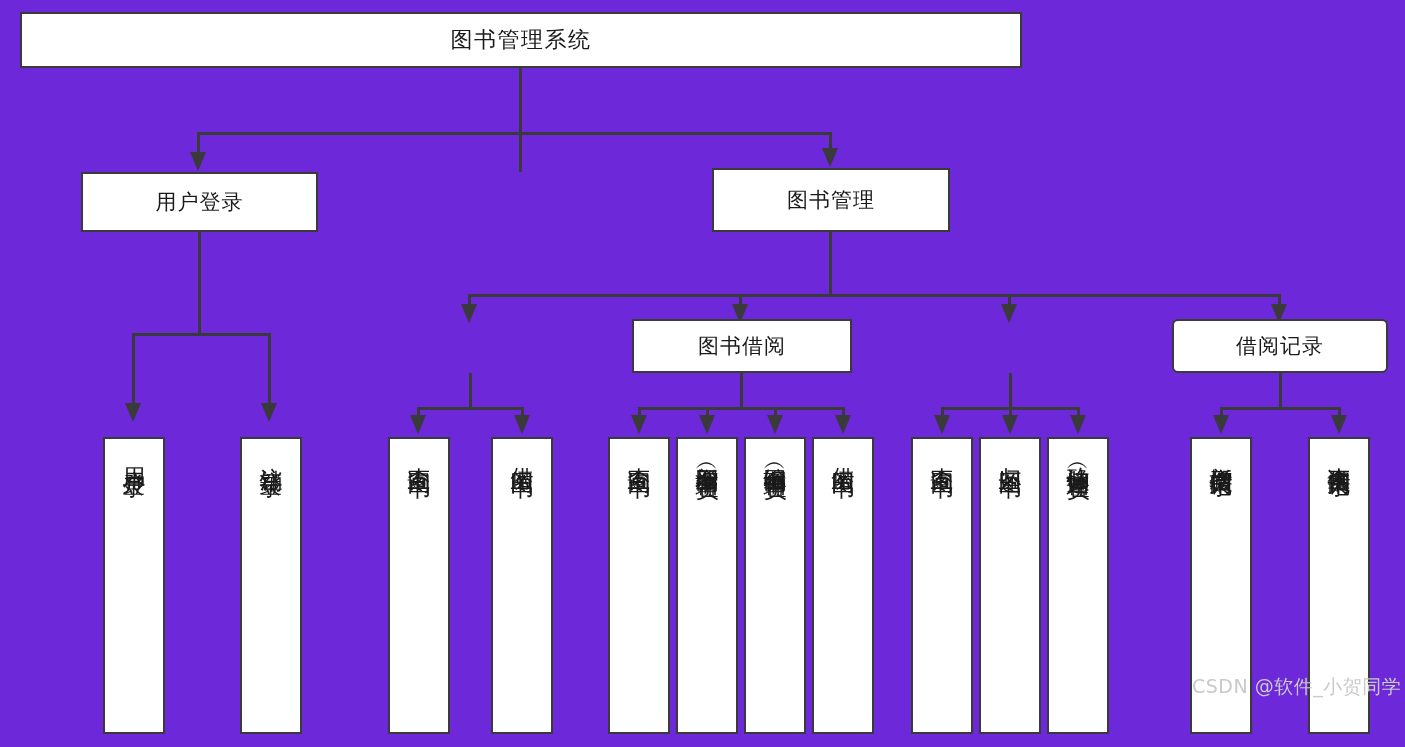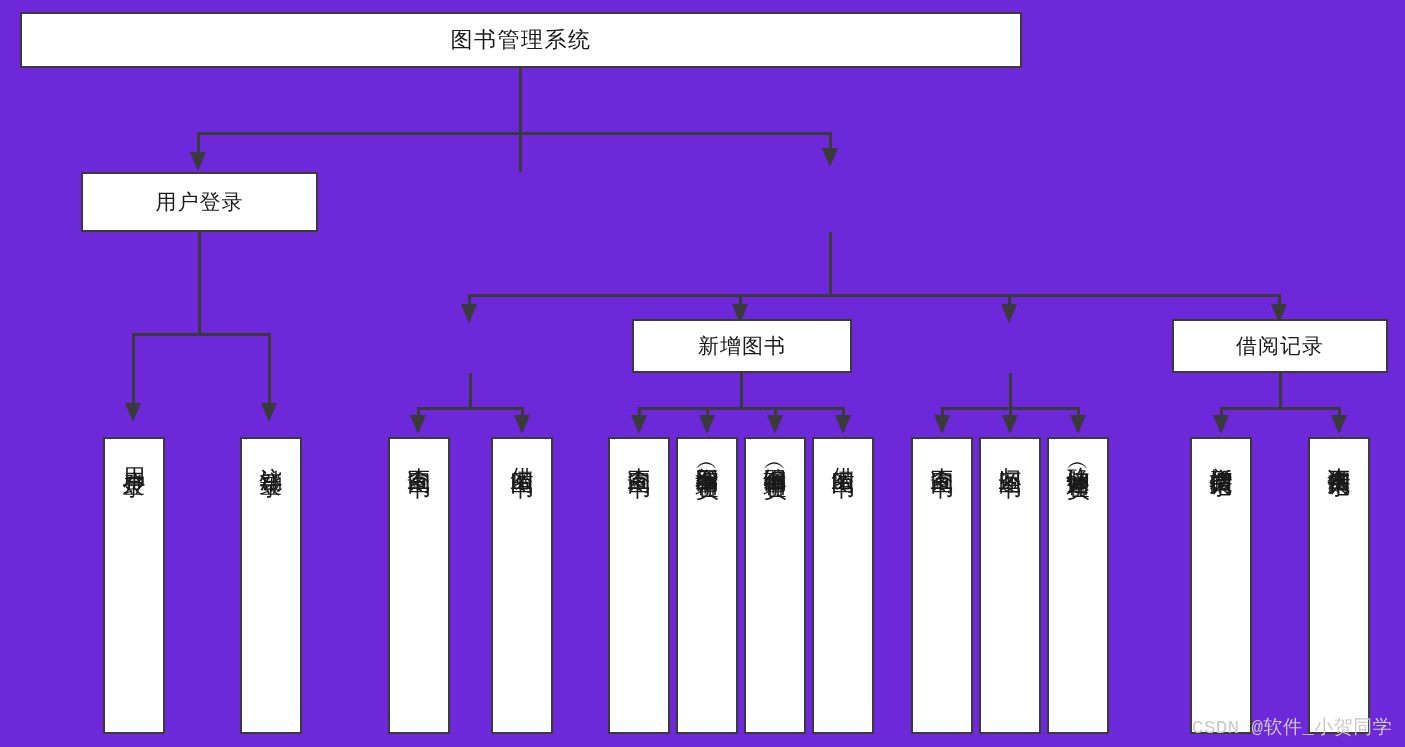--- a/index.html
+++ b/index.html
@@ -118,25 +118,28 @@
   <div class="seg vline" style="left:1338px;top:407px;height:10px;"></div>
   <div class="arrow" style="left:1331px;top:415px;"></div>
 
   <div class="node h-node title" style="left:20px;top:12px;width:1002px;height:56px;">
     <span class="lbl">图书管理系统</span>
   </div>
 
   <div class="node h-node" style="left:81px;top:172px;width:237px;height:60px;">
     <span class="lbl">用户登录</span>
   </div>
+  <div class="node h-node" style="left:712px;top:168px;width:238px;height:64px;">
+    <span class="lbl">图书管理</span>
+  </div>
 
   <div class="node h-node" style="left:632px;top:319px;width:220px;height:54px;">
-    <span class="lbl">新增图书</span>
+    <span class="lbl">图书借阅</span>
   </div>
-  <div class="node h-node" style="left:1172px;top:319px;width:216px;height:54px;">
+  <div class="node h-node" style="left:1172px;top:319px;width:216px;height:54px;border-radius:6px;">
     <span class="lbl">借阅记录</span>
   </div>
 
   <div class="node v-node" style="left:103px;top:437px;width:62px;height:297px;">
     <span class="lbl">用户登录</span>
   </div>
   <div class="node v-node" style="left:240px;top:437px;width:62px;height:297px;">
     <span class="lbl">注销登录</span>
   </div>
 
@@ -170,15 +173,15 @@
     <span class="lbl">确认归还（管理员）</span>
   </div>
 
   <div class="node v-node tall" style="left:1190px;top:437px;width:62px;height:297px;">
     <span class="lbl">新增借阅记录</span>
   </div>
   <div class="node v-node tall" style="left:1308px;top:437px;width:62px;height:297px;">
     <span class="lbl">查询借阅记录</span>
   </div>
 
-  <div class="watermark" style="left:1192px;top:714px;font-family:Liberation Mono, monospace;">CSDN @软件_小贺同学</div>
+  <div class="watermark" style="left:1192px;top:674px;">CSDN @软件_小贺同学</div>
 
 </div>
 
 </body></html>

